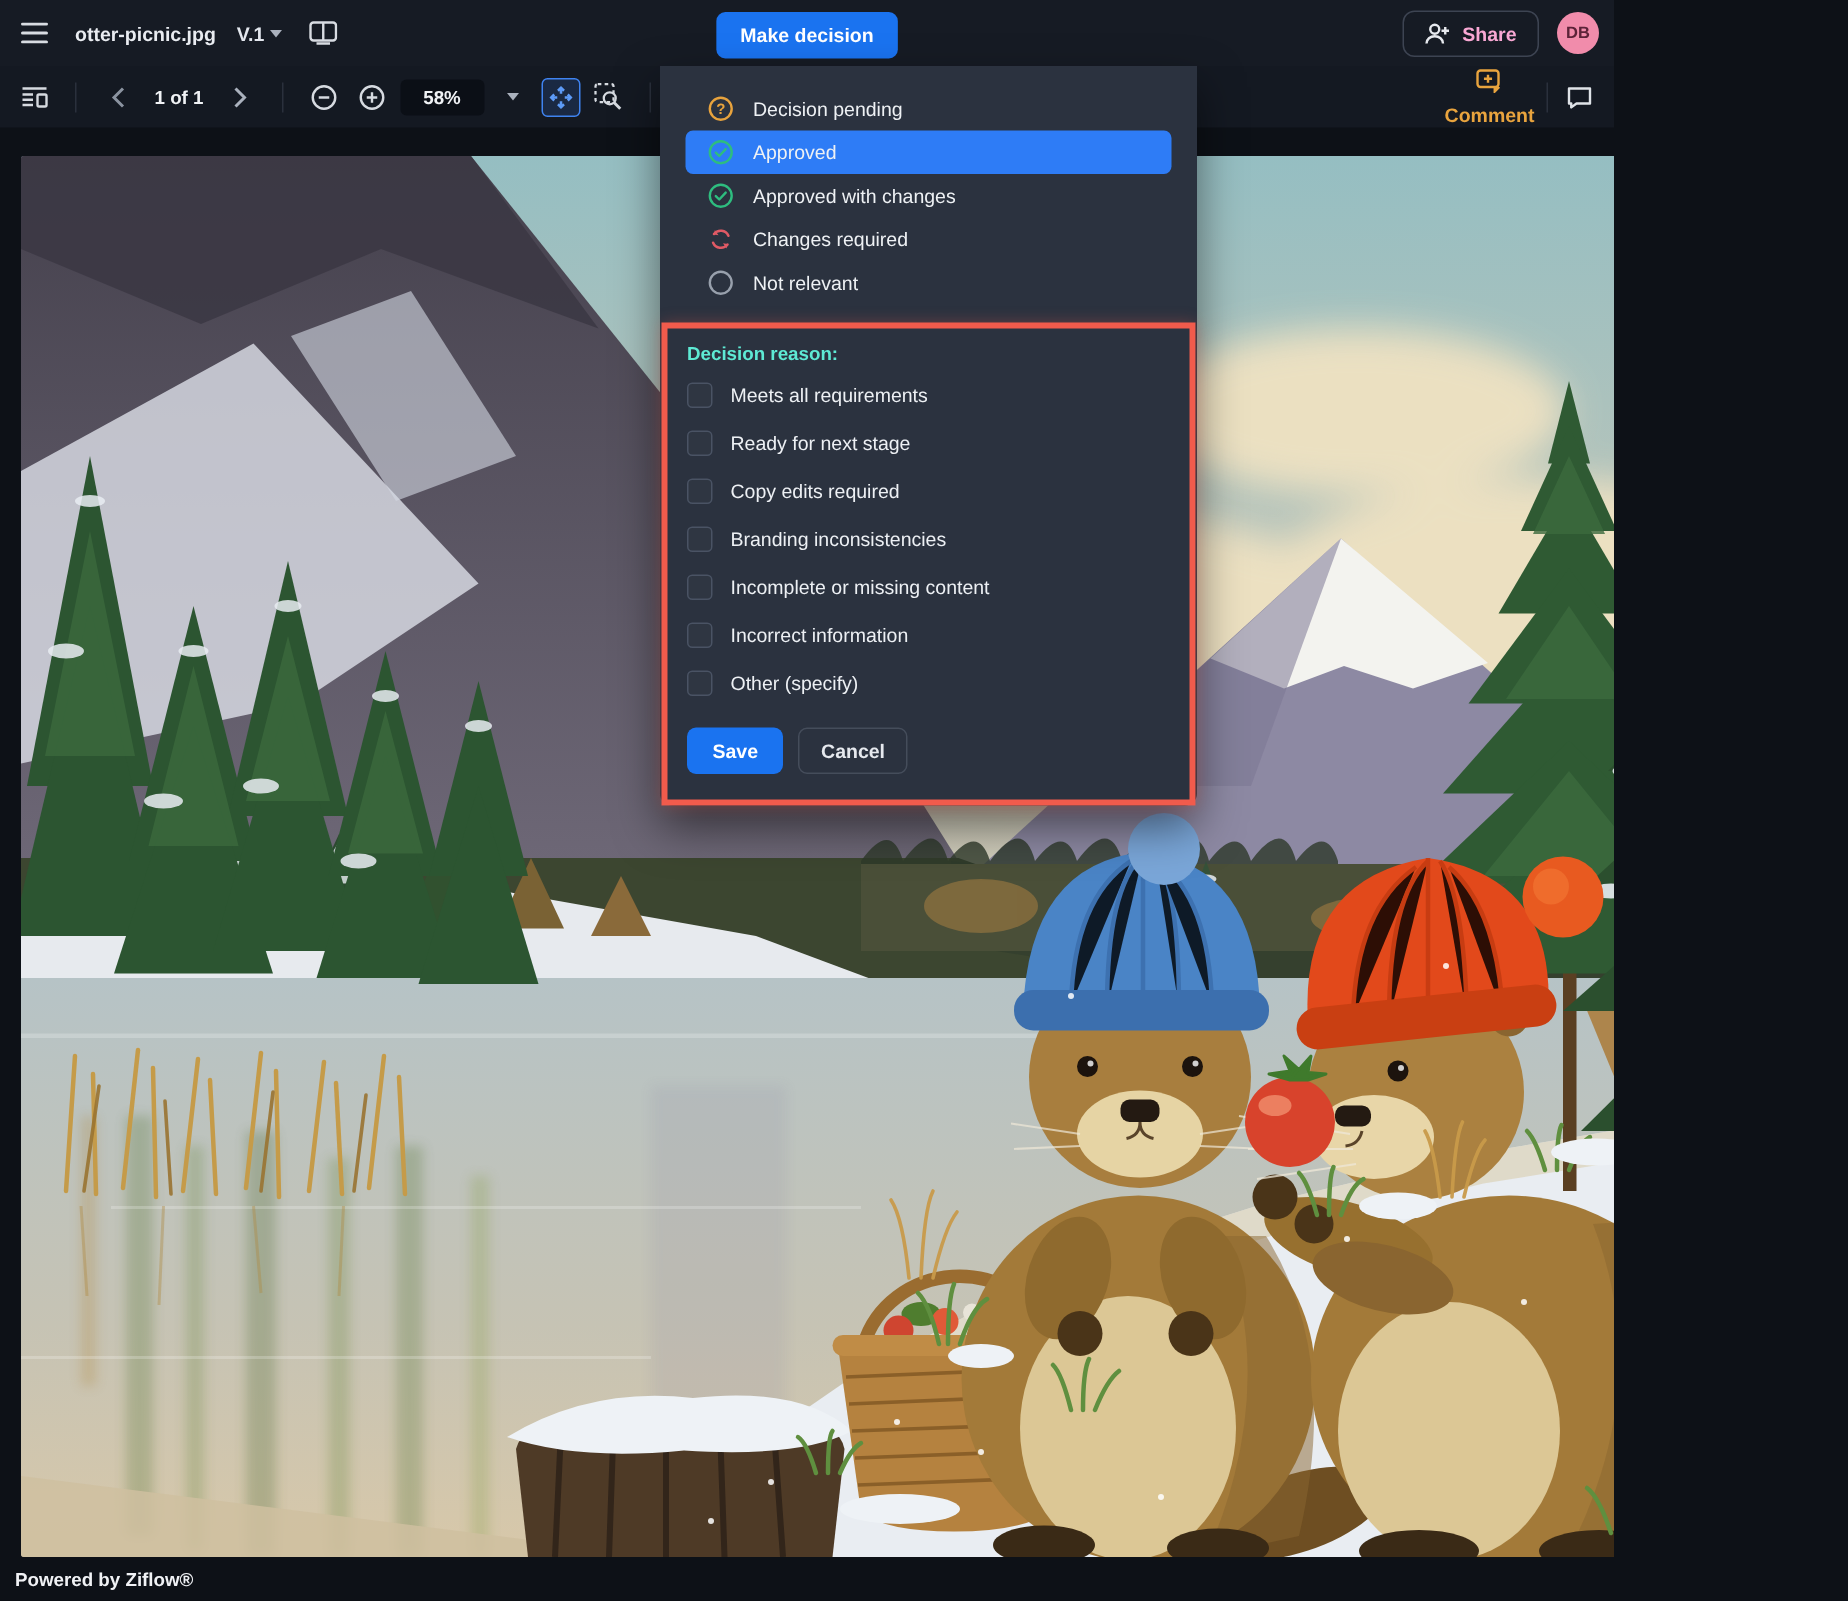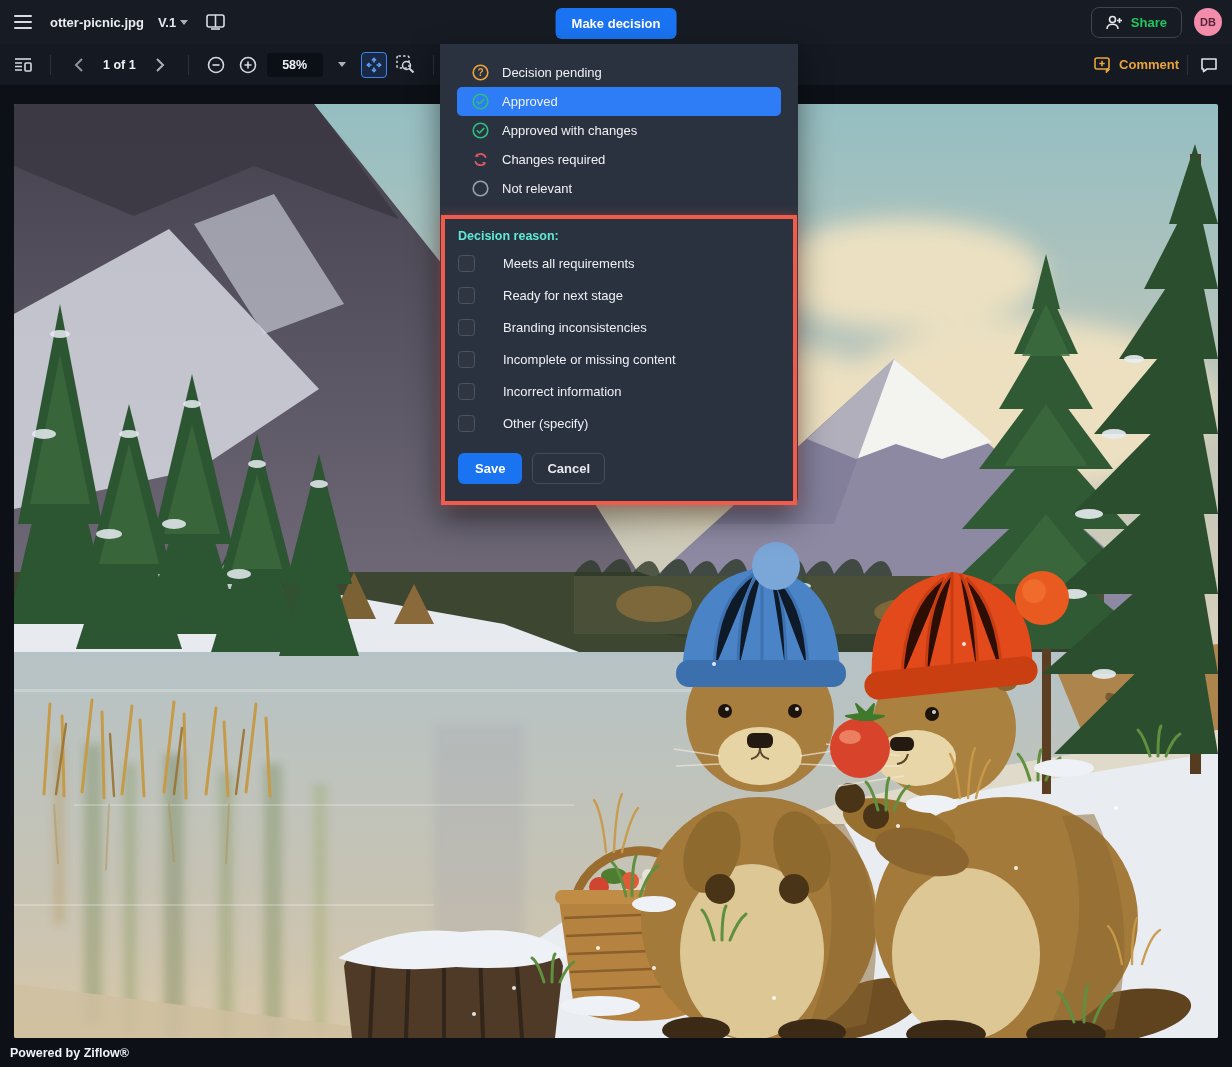--- a/index.html
+++ b/index.html
@@ -1,53 +1,53 @@
 <!DOCTYPE html>
 <html><head>
 <meta charset="utf-8">
 <style>
   * { margin:0; padding:0; box-sizing:border-box; }
   html,body { width:1232px; height:1067px; background:#0d1117; font-family:"Liberation Sans", sans-serif; overflow:hidden; }
-  .app { position:relative; width:1232px; height:1067px; background:#0d1117; border-radius:0; overflow:hidden; }
+  .app { position:relative; width:1076px; height:1067px; background:#0d1117; border-radius:0; overflow:hidden; }
 
   
   .topbar { position:absolute; left:0; top:0; width:100%; height:44px; background:#161b24; display:flex; align-items:center; padding:0 10px; z-index:30; }
   .topbar-left { display:flex; align-items:center; gap:14px; }
   .filename { color:#e9ecf1; font-size:13px; font-weight:700; }
   .version { display:flex; align-items:center; gap:4px; color:#e3e7ee; font-size:13px; font-weight:700; cursor:pointer; }
   .caret { width:0; height:0; border-left:4px solid transparent; border-right:4px solid transparent; border-top:5px solid #aab1bd; }
   .icon-btn { display:flex; align-items:center; justify-content:center; width:26px; height:26px; cursor:pointer; }
   .make-decision { position:absolute; left:50%; transform:translateX(-50%); top:8px; background:#1a73f0; color:#fff; font-size:13px; font-weight:700; border:none; border-radius:6px; padding:8px 16px; cursor:pointer; }
   .topbar-right { position:absolute; right:10px; top:0; height:44px; display:flex; align-items:center; gap:12px; }
-  .share-btn { display:flex; align-items:center; gap:8px; border:1px solid #3d4452; border-radius:8px; background:transparent; color:#22c55e; font-size:13px; font-weight:700; padding:7px 14px; cursor:pointer; }
+  .share-btn { display:flex; align-items:center; gap:8px; border:1px solid #3d4452; border-radius:8px; background:transparent; color:#f9a8d4; font-size:13px; font-weight:700; padding:7px 14px; cursor:pointer; }
   .avatar { width:28px; height:28px; border-radius:50%; background:#f18cab; color:#5c2338; font-size:11px; font-weight:700; display:flex; align-items:center; justify-content:center; cursor:pointer; }
 
   
   .toolbar { position:absolute; left:0; top:44px; width:100%; height:41px; background:#141922; display:flex; align-items:center; padding:0 10px; z-index:20; }
   .tgroup { display:flex; align-items:center; gap:6px; }
   .tsep { width:1px; height:20px; background:#2a303c; margin:0 8px; }
   .page-indicator { color:#f0f2f5; font-size:12.5px; font-weight:700; margin:0 6px; }
   .zoom-box { width:56px; height:24px; background:#0b0f16; border-radius:4px; color:#f0f2f5; font-size:12.5px; font-weight:700; display:flex; align-items:center; justify-content:center; cursor:pointer; }
   .tool { display:flex; align-items:center; justify-content:center; width:26px; height:26px; border-radius:4px; cursor:pointer; }
   .tool.active-fit { border:1.5px solid #3f83f0; background:rgba(63,131,240,.16); }
   .toolbar-right { position:absolute; right:10px; top:0; height:41px; display:flex; align-items:center; }
-  .comment-btn { display:flex; align-items:center; gap:7px; color:#e9a43e; font-size:13px; font-weight:700; cursor:pointer; background:none; border:none; }
+  .comment-btn { display:flex; align-items:center; gap:7px; color:#e9a43e; font-size:13px; font-weight:700; cursor:pointer; background:none; border:none;flex-direction:column; }
 
   
   .proof-wrap { position:absolute; left:14px; top:104px; width:1204px; height:934px; border-radius:2px; overflow:hidden; z-index:1; }
 
   
   .panel { position:absolute; left:440px; top:44px; width:358px; background:#2b323f; border-radius:0 0 8px 8px; box-shadow:0 14px 30px rgba(0,0,0,.5); z-index:40; }
   .menu { padding:14px 0 12px; }
   .menu-item { height:29px; display:flex; align-items:center; gap:13px; margin:0 17px; padding:0 15px; border-radius:5px; cursor:pointer; }
   .menu-item .lbl { color:#eef1f4; font-size:13px; font-weight:400; }
   .menu-item.selected { background:#2e7cf6; }
   .reason-box { margin:0 1px; border:4px solid #f15b4c; box-shadow:0 0 10px rgba(241,91,76,.35); padding:10px 13px 17px; }
   .reason-title { color:#5eead4; font-size:12.5px; font-weight:700; margin-bottom:12px; }
-  .check-row { display:flex; align-items:center; gap:28px; margin:0 0 15px; cursor:pointer; }
+  .check-row { display:flex; align-items:center; gap:12px; margin:0 0 15px; cursor:pointer; }
   .checkbox { width:17px; height:17px; border:1.5px solid #4a5364; border-radius:3.5px; background:rgba(255,255,255,.02); flex:0 0 auto; }
   .checkbox.checked { background:#1a73f0; border-color:#1a73f0; display:flex; align-items:center; justify-content:center; }
   .check-row .lbl { color:#edf0f4; font-size:13px; font-weight:500; }
   .reason-actions { display:flex; align-items:center; gap:10px; margin-top:21px; }
   .btn-save { background:#1a73f0; color:#fff; border:none; border-radius:6px; font-size:13px; font-weight:700; padding:8px 17px; cursor:pointer; }
   .btn-cancel { background:transparent; color:#e6e9ee; border:1px solid #454d5b; border-radius:6px; font-size:13px; font-weight:700; padding:7px 14px; cursor:pointer; }
   .email-row { display:flex; align-items:center; gap:12px; padding:15px 18px 20px; cursor:pointer; }
   .email-row .lbl { color:#edf0f4; font-size:13px; font-weight:500; }
 
   
@@ -590,20 +590,24 @@
       <div class="check-row">
         <span class="checkbox"></span>
         <span class="lbl">Meets all requirements</span>
       </div>
       <div class="check-row">
         <span class="checkbox"></span>
         <span class="lbl">Ready for next stage</span>
       </div>
       <div class="check-row">
         <span class="checkbox"></span>
+        <span class="lbl">Copy edits required</span>
+      </div>
+      <div class="check-row">
+        <span class="checkbox"></span>
         <span class="lbl">Branding inconsistencies</span>
       </div>
       <div class="check-row">
         <span class="checkbox"></span>
         <span class="lbl">Incomplete or missing content</span>
       </div>
       <div class="check-row">
         <span class="checkbox"></span>
         <span class="lbl">Incorrect information</span>
       </div>

